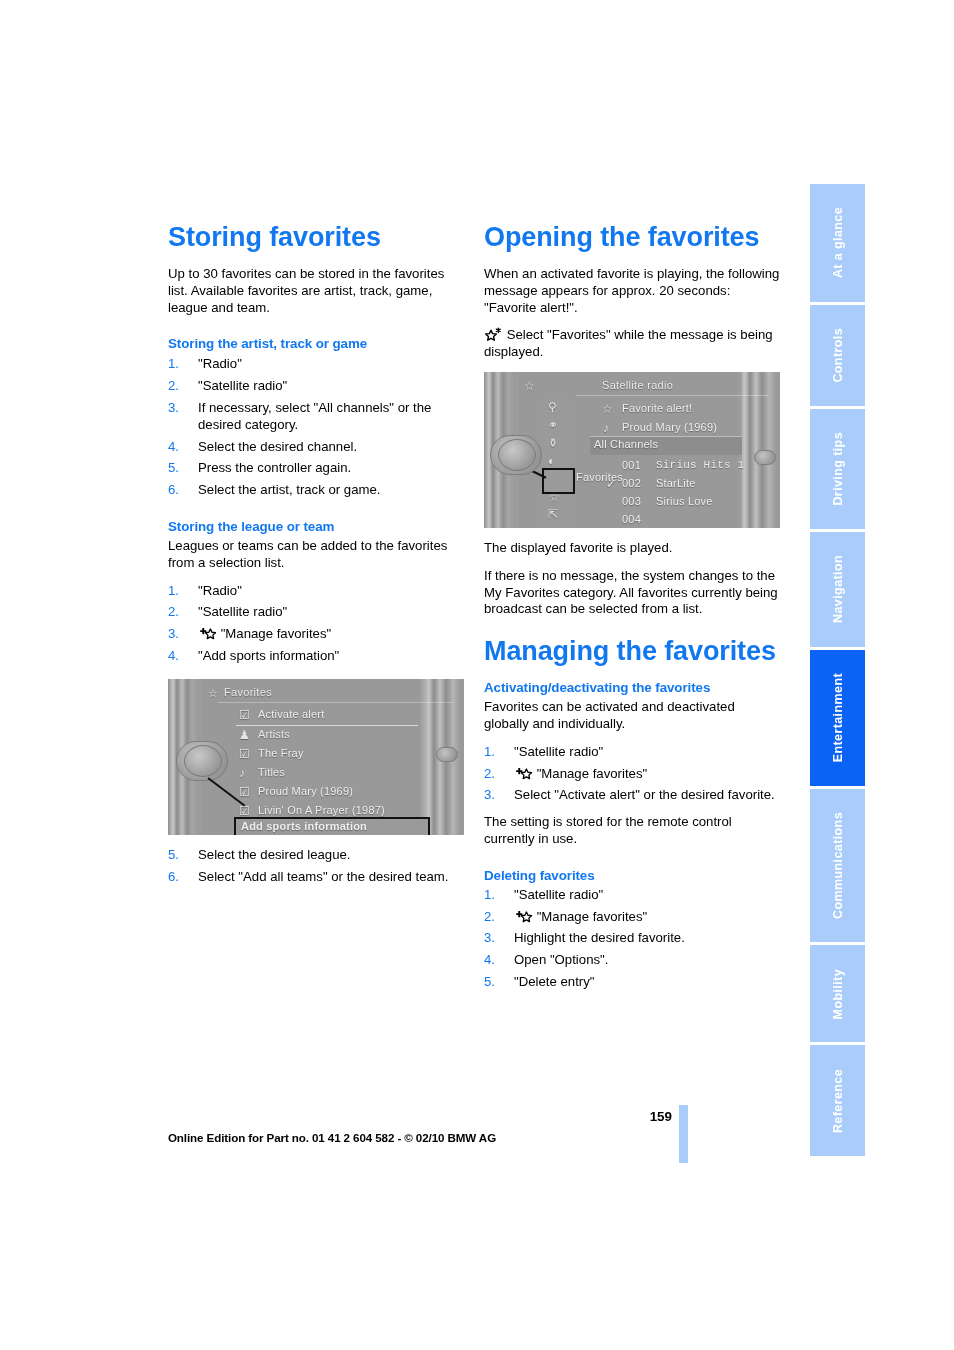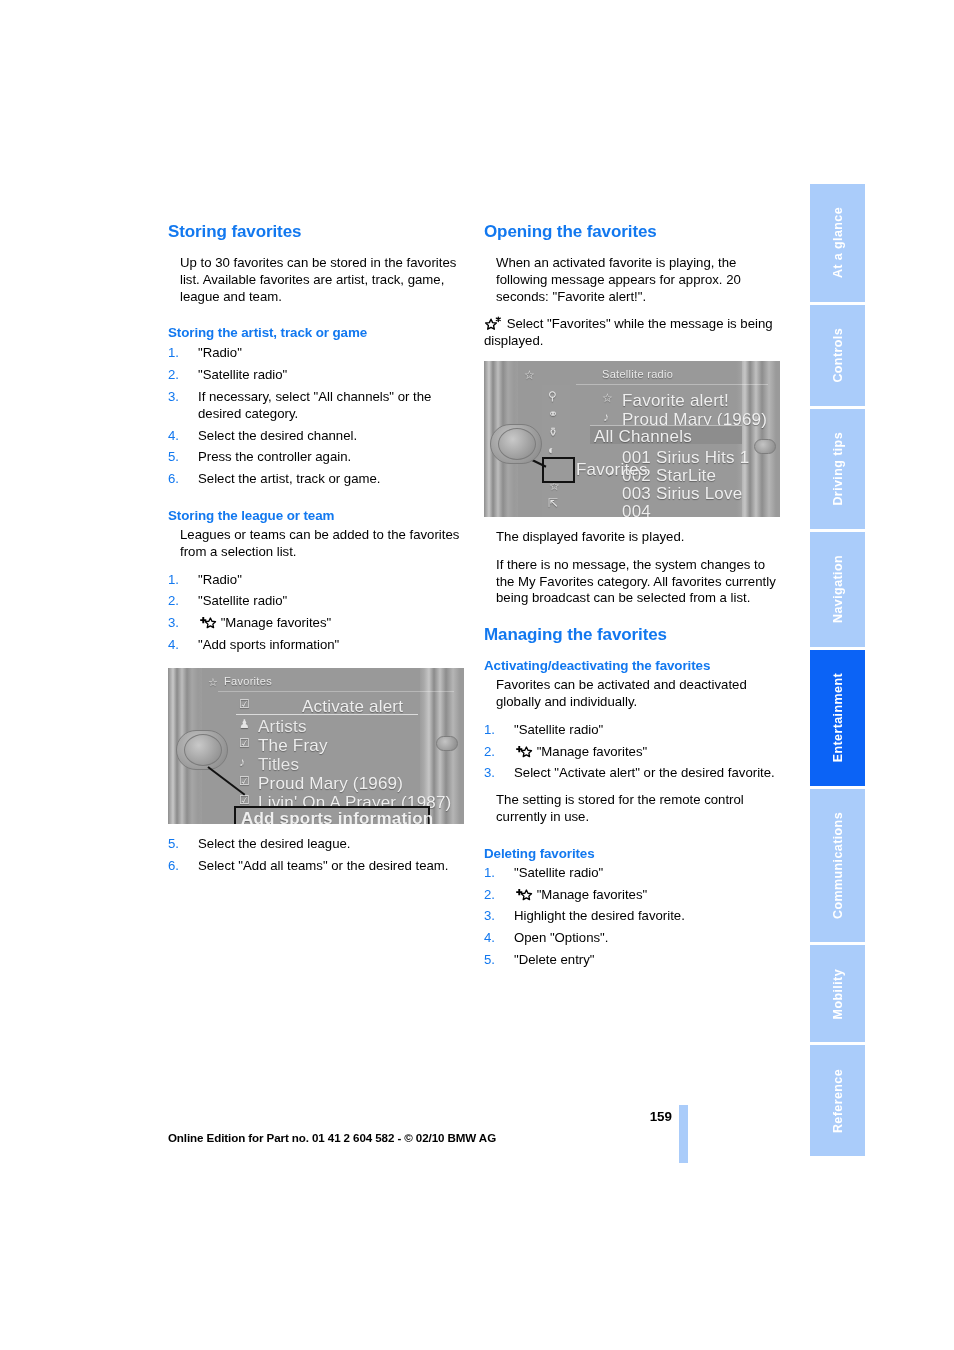--- a/index.html
+++ b/index.html
@@ -58,39 +58,39 @@
   
   .col {
     position: absolute;
     top: 222px;
     width: 296px;
   }
   #col-left  { left: 168px; }
   #col-right { left: 484px; }
 
   h1.sec {
-    font-size: 17px;
+    font-size: 27px;
     font-weight: bold;
     color: #1278ef;
     margin: 0 0 13px 0;
     letter-spacing: -0.1px;
   }
   h2.sub {
     font-size: 13.4px;
     font-weight: bold;
     color: #1278ef;
     margin: 20px 0 4px 0;
     letter-spacing: -0.1px;
   }
   h2.sub.tight { margin-top: 17px; }
 
   p.body {
     font-size: 13.2px;
     line-height: 16.8px;
-    margin: 0 0 11px 12px;
+    margin: 0 0 11px 0;
   }
 
   
   ol.steps {
     list-style: none;
     margin: 5px 0 0 0;
     padding: 0;
   }
   ol.steps li {
     position: relative;
@@ -160,21 +160,21 @@
     color: #e9e9e9;
     font-size: 11px;
     letter-spacing: 0.3px;
     text-shadow: 0 1px 1px rgba(0,0,0,0.35);
     white-space: nowrap;
     text-align: center;
   }
   .shot .row {
     position: absolute;
     color: #efefef;
-    font-size: 17px;
+    font-size: 11px;
     letter-spacing: 0.2px;
     text-shadow: 0 1px 1px rgba(0,0,0,0.35);
     white-space: nowrap;
   }
   .shot .sep {
     position: absolute;
     height: 1px;
     background: rgba(255,255,255,0.65);
   }
   .shot .hl {
@@ -350,21 +350,21 @@
       <div class="bgstripes" style="width:34px;"></div>
       <div class="bgstripes right"></div>
 
       <div class="panel" style="left:34px; top:0; width:218px; height:156px;"></div>
 
       <span class="micon" style="left:40px; top:8px; font-size:11px;">☆</span>
       <div class="ttl" style="left:56px; top:7px;">Favorites</div>
       <div class="sep" style="left:50px; top:23px; width:236px; opacity:.45;"></div>
 
       <span class="micon" style="left:71px; top:30px;">☑</span>
-      <div class="row" style="left:90px; top:29px;margin-left:44px;">Activate alert</div>
+      <div class="row" style="left:90px; top:29px;">Activate alert</div>
       <div class="sep" style="left:68px; top:46px; width:182px;"></div>
 
       <span class="micon" style="left:71px; top:50px;">♟</span>
       <div class="row" style="left:90px; top:49px; opacity:.92;">Artists</div>
 
       <span class="micon" style="left:71px; top:69px;">☑</span>
       <div class="row" style="left:90px; top:68px;text-align:center;">The Fray</div>
 
       <span class="micon" style="left:71px; top:88px;">♪</span>
       <div class="row" style="left:90px; top:87px; opacity:.92;">Titles</div>
@@ -437,21 +437,21 @@
 
       <span class="micon" style="left:118px; top:31px;">☆</span>
       <div class="row" style="left:138px; top:30px;">Favorite alert!</div>
       <span class="micon" style="left:119px; top:50px;">♪</span>
       <div class="row" style="left:138px; top:49px;">Proud Mary (1969)</div>
 
       <div class="hl" style="left:106px; top:64px; width:152px; height:18px;"></div>
       <div class="row" style="left:110px; top:66px; z-index:3;">All Channels</div>
 
       <div class="row" style="left:138px; top:87px;">001</div>
-      <div class="row" style="left:172px; top:87px;">Sirius Hits 1</div>
+      <div class="row" style="left:172px; top:87px;font-family:Liberation Mono, monospace;">Sirius Hits 1</div>
 
       <span class="micon" style="left:122px; top:106px;">✓</span>
       <div class="row" style="left:138px; top:105px;">002</div>
       <div class="row" style="left:172px; top:105px;">StarLite</div>
 
       <div class="row" style="left:138px; top:123px;">003</div>
       <div class="row" style="left:172px; top:123px;">Sirius Love</div>
 
       <div class="row" style="left:138px; top:141px;">004</div>
       <div class="row" style="left:172px; top:159px;">Movin EZ</div>

